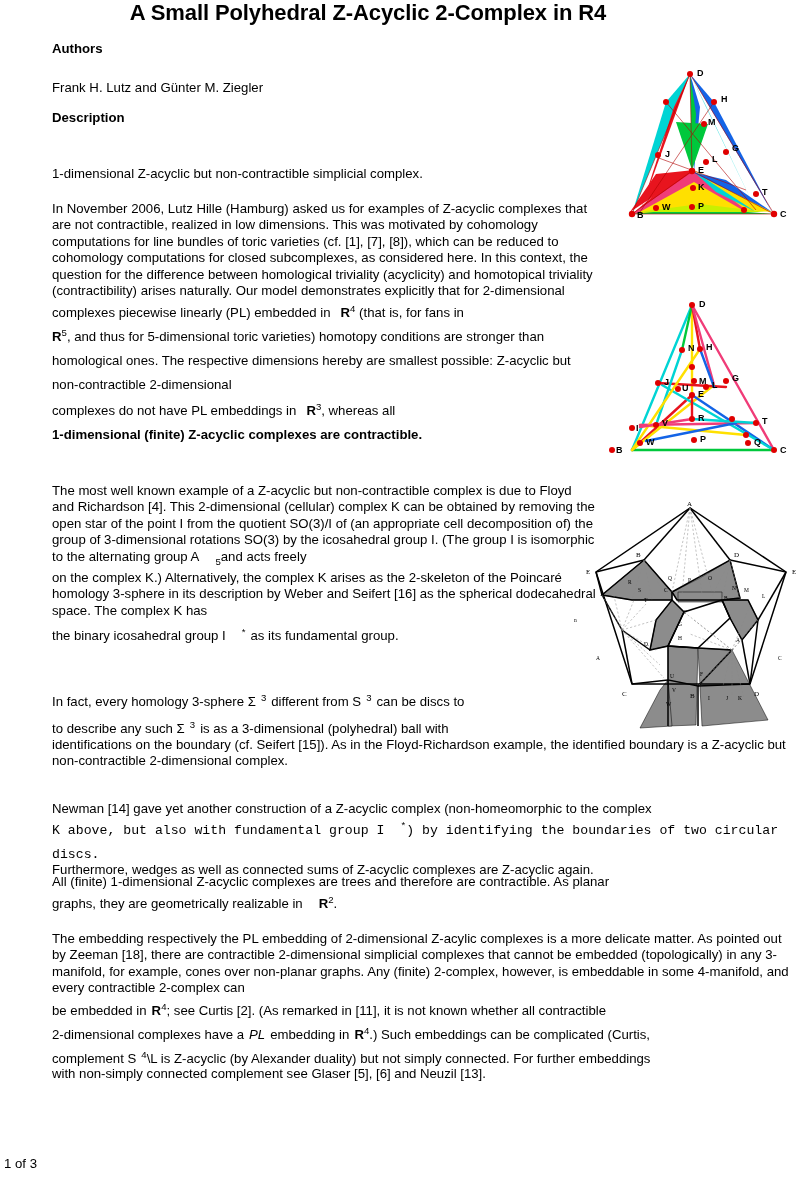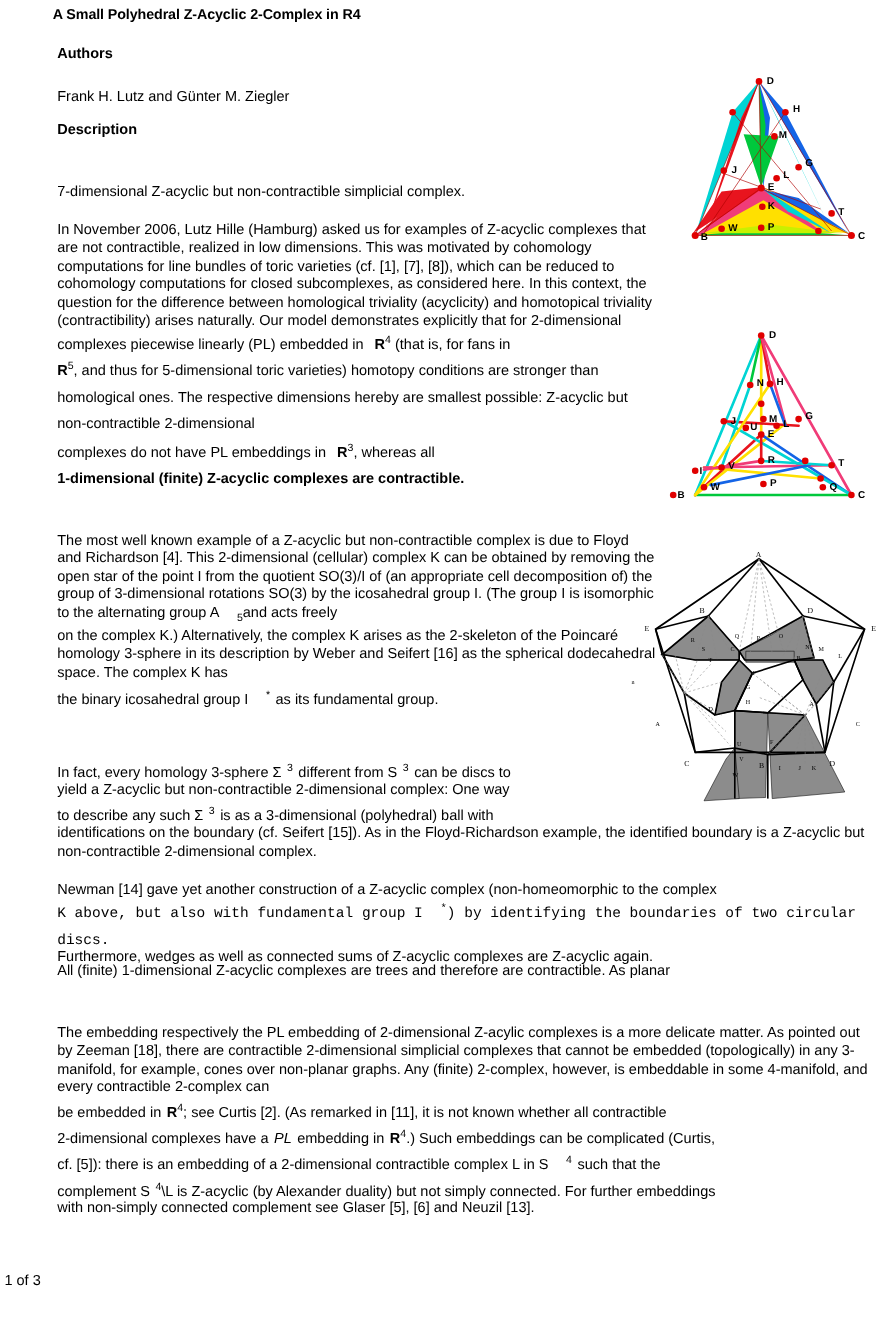--- a/index.html
+++ b/index.html
@@ -17,26 +17,27 @@
 
   #page {
     position: relative;
     width: 810px;
     height: 1200px;
   }
 
   
   .doc-title {
     position: absolute;
-    left: 48px; top: 2px;
+    left: 68px; top: 2px;
     width: 600px;
-    font-size: 13px;
+    font-size: 22px;
     font-weight: bold;
     letter-spacing: -0.1px;
     line-height: 22px;
+    text-align: center;
   }
   .section-head {
     position: absolute;
     left: 52px;
     font-size: 13.2px;
     font-weight: bold;
     line-height: 16px;
   }
   .authors-head { top: 41px; }
   .desc-head { top: 110px; }
@@ -102,21 +103,21 @@
 
   <div class="doc-title">A Small Polyhedral Z-Acyclic 2-Complex in R4</div>
 
   <div class="section-head authors-head">Authors</div>
   <div class="authors-line">Frank H. Lutz and Günter M. Ziegler</div>
 
   <div class="section-head desc-head">Description</div>
 
   <div class="para narrow p1">
     <br>
-    <span>7-dimensional Z-acyclic but non-contractible simplicial complex.</span>
+    <span>1-dimensional Z-acyclic but non-contractible simplicial complex.</span>
   </div>
 
   <div class="para narrow p2">
     <span>In November 2006, Lutz Hille (Hamburg) asked us for examples of Z-acyclic complexes that are not contractible, realized in low dimensions. This was motivated by cohomology computations for line bundles of toric varieties (cf. [1], [7], [8]), which can be reduced to cohomology computations for closed subcomplexes, as considered here. In this context, the question for the difference between homological triviality (acyclicity) and homotopical triviality (contractibility) arises naturally. Our model demonstrates explicitly that for 2-dimensional</span>
     <div class="lead" style="margin-top:2px;">
       <span>complexes piecewise linearly (PL) embedded in</span><span class="sp"></span><span class="bb">R</span><sup class="m">4</sup>
       <span>(that is, for fans in</span><br>
       <span class="bb">R</span><sup class="m">5</sup><span style="line-height:16.4px;">, and thus for 5-dimensional toric varieties) homotopy conditions are stronger than homological ones. The respective dimensions hereby are smallest possible: Z-acyclic but non-contractible 2-dimensional</span>
     </div>
     <div class="lead" style="margin-top:2px;">
@@ -132,55 +133,52 @@
     </div>
     <div style="margin-top:6px; line-height:22px;">
       <span>the binary icosahedral group I</span><span class="sp-l"></span><sup class="m">*</sup><span class="sp-s"></span><span>as its fundamental group.</span>
     </div>
   </div>
 
   <div class="para narrow p4">
     <div class="lead">
       <span>In fact, every homology 3-sphere Σ</span><span class="sp-s"></span><sup class="m">3</sup><span class="sp-s"></span><span>different from S</span><span class="sp-s"></span><sup class="m">3</sup><span class="sp-s"></span><span>can be discs to</span>
     </div>
-    <div style="line-height:16.4px; margin-top:-4px;">
-      <span>yield a Z-acyclic but non-contractible 2-dimensional complex: One way</span>
-    </div>
     <div class="lead" style="margin-top:3px;">
       <span>to describe any such Σ</span><span class="sp-s"></span><sup class="m">3</sup><span class="sp-s"></span><span>is as a 3-dimensional (polyhedral) ball with</span>
     </div>
     <div style="line-height:16.4px; margin-top:-4px; width:740px;">
       <span>identifications on the boundary (cf. Seifert [15]). As in the Floyd-Richardson example, the identified boundary is a Z-acyclic but non-contractible 2-dimensional complex.</span>
     </div>
   </div>
 
   <div class="para wide p5">
     <span>Newman [14] gave yet another construction of a Z-acyclic complex (non-homeomorphic to the complex</span>
     <div class="lead" style="margin-top:2px;font-family:Liberation Mono, monospace;">
       <span>K above, but also with fundamental group I</span><span class="sp-l"></span><sup class="m">*</sup><span>) by identifying the boundaries of two circular discs.</span>
     </div>
     <div style="line-height:16.4px; margin-top:-5px;">
       <span>Furthermore, wedges as well as connected sums of Z-acyclic complexes are Z-acyclic again.</span>
     </div>
   </div>
 
   <div class="para wide p6">
     <span>All (finite) 1-dimensional Z-acyclic complexes are trees and therefore are contractible. As planar</span>
+    <div class="lead" style="margin-top:2px;">
+      <span>graphs, they are geometrically realizable in</span><span class="sp-l"></span><span class="bb">R</span><sup class="m">2</sup><span>.</span>
+    </div>
   </div>
 
   <div class="para wide p7">
     <span>The embedding respectively the PL embedding of 2-dimensional Z-acylic complexes is a more delicate matter. As pointed out by Zeeman [18], there are contractible 2-dimensional simplicial complexes that cannot be embedded (topologically) in any 3-manifold, for example, cones over non-planar graphs. Any (finite) 2-complex, however, is embeddable in some 4-manifold, and every contractible 2-complex can</span>
     <div class="lead" style="margin-top:2px;">
       <span>be embedded in</span><span class="sp-s"></span><span class="bb">R</span><sup class="m">4</sup><span>; see Curtis [2]. (As remarked in [11], it is not known whether all contractible</span>
     </div>
     <div class="lead">
       <span>2-dimensional complexes have a</span><span class="sp-s"></span><span class="it">PL</span><span class="sp-s"></span><span>embedding in</span><span class="sp-s"></span><span class="bb">R</span><sup class="m">4</sup><span>.) Such embeddings can be complicated (Curtis,</span>
-    </div>
-    <div class="lead">
-      <span>cf. [5]): there is an embedding of a 2-dimensional contractible complex L in S</span><span class="sp-l"></span><sup class="m">4</sup><span class="sp-s"></span><span>such that the</span>
     </div>
     <div class="lead">
       <span>complement S</span><span class="sp-s"></span><sup class="m">4</sup><span>\L is Z-acyclic (by Alexander duality) but not simply connected. For further embeddings</span>
     </div>
     <div style="line-height:16.4px; margin-top:-5px;">
       <span>with non-simply connected complement see Glaser [5], [6] and Neuzil [13].</span>
     </div>
   </div>
 
   <div class="footer">1 of 3</div>

